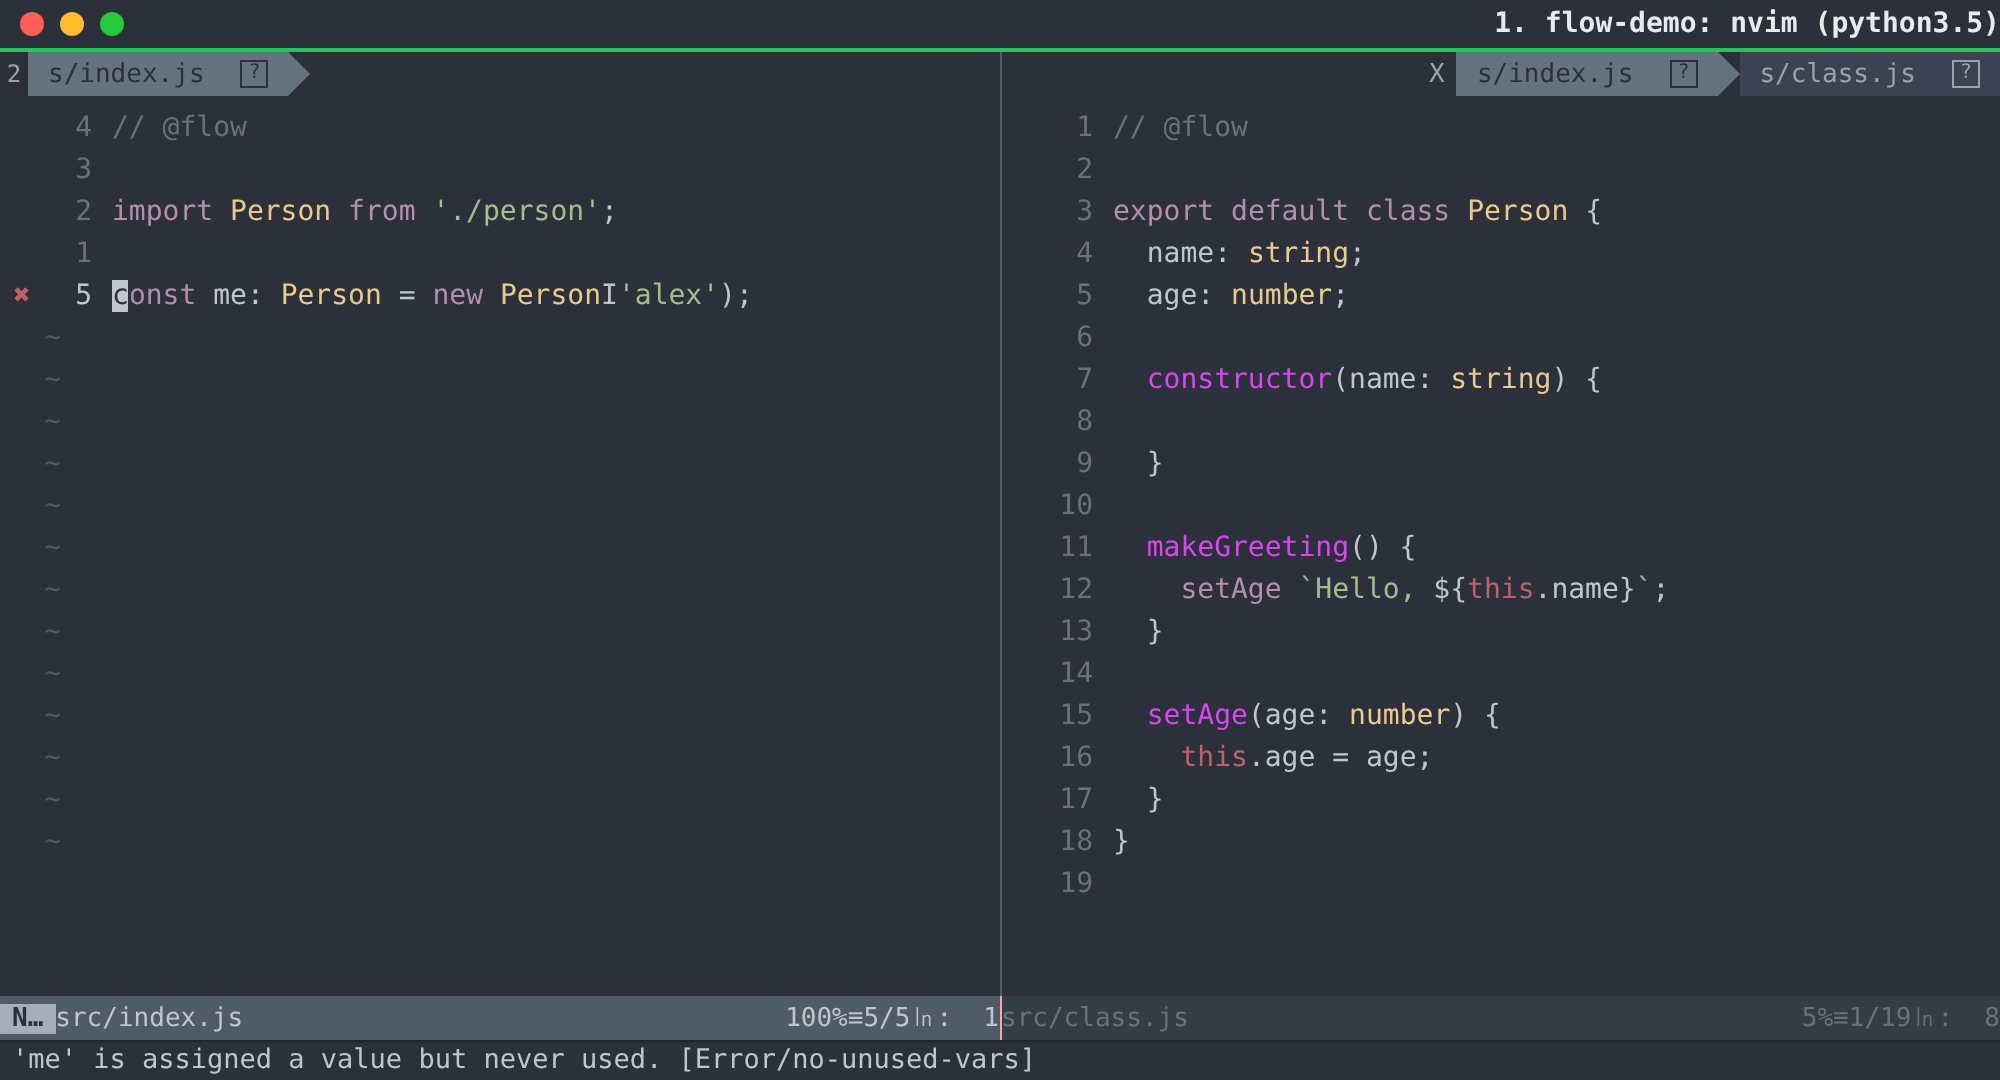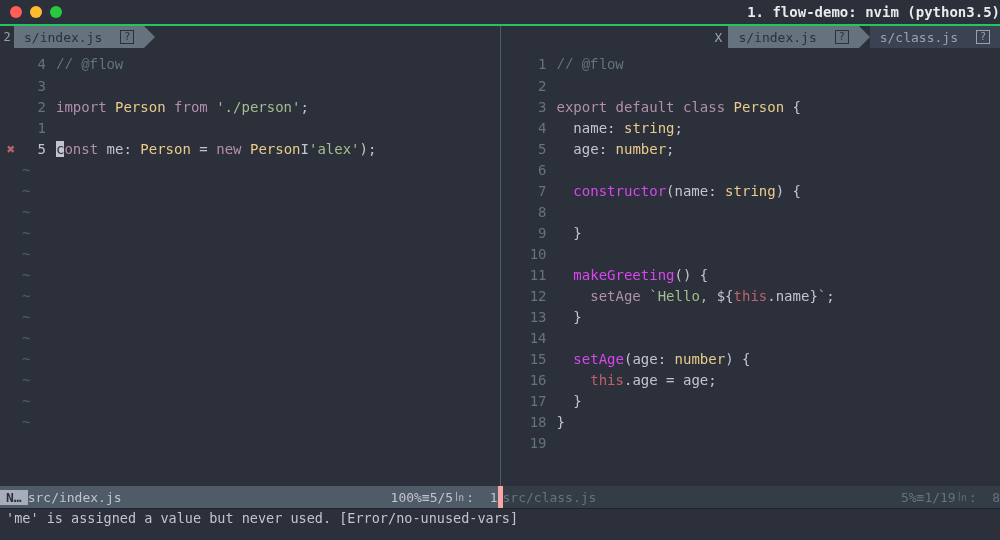--- a/index.html
+++ b/index.html
@@ -61,21 +61,21 @@
   .code { flex:1; overflow:hidden; padding: 6px 0 0 0; line-height: 21px; }
   .row { display:flex; white-space:pre; }
   .sign { width:22px; text-align:center; color:#bf616a; }
   .lnum { width:34px; text-align:right; padding-right:10px; color:#65737e; }
   .lnum.cur { color:#c0c5ce; }
   .tok-linecur .sign { color:#bf616a; }
   .txt {}
   .tilde { color:#4f5b66; padding-left: 22px; }
 
   
-  .c-comment{ color:#65737e;font-family:Liberation Mono, monospace; }
+  .c-comment{ color:#65737e; }
   .c-kw     { color:#b48ead; }
   .c-ident  { color:#c0c5ce; }
   .c-type   { color:#ebcb8b; }
   .c-str    { color:#a3be8c; }
   .c-punc   { color:#c0c5ce; }
   .c-func   { color:#d946ef; }
   .c-this   { color:#bf616a; }
   .cursor   { background:#c0c5ce; color:#2b303b; }
   .caret    { color:#c0c5ce; }
 
@@ -85,25 +85,25 @@
     flex:1; display:flex; align-items:center;
     background:#4f5b66; color:#c0c5ce; font-size:13px;
     padding: 0 0 0 0;
   }
   .status.inactive { background:#343d46; color:#65737e; }
   .status .mode {
     background:#a7adba; color:#2b303b; padding:0 6px; font-weight:700;
   }
   .status .seg { padding:0 0; }
   .status .grow { flex:1; }
-  .status + .status { border-left:5px solid #fca5a5; }
+  .status + .status { border-left:1px solid #fca5a5; }
 
   
   .cmdline {
-    height: 32px; background:#2b303b; color:#c0c5ce;
+    height: 20px; background:#2b303b; color:#c0c5ce;
     padding: 1px 6px; font-size: 13.5px;
     border-top:1px solid #1f232b;
     white-space: pre;
   }
 </style>
 </head>
 <body>
 
 <div class="window">
 

